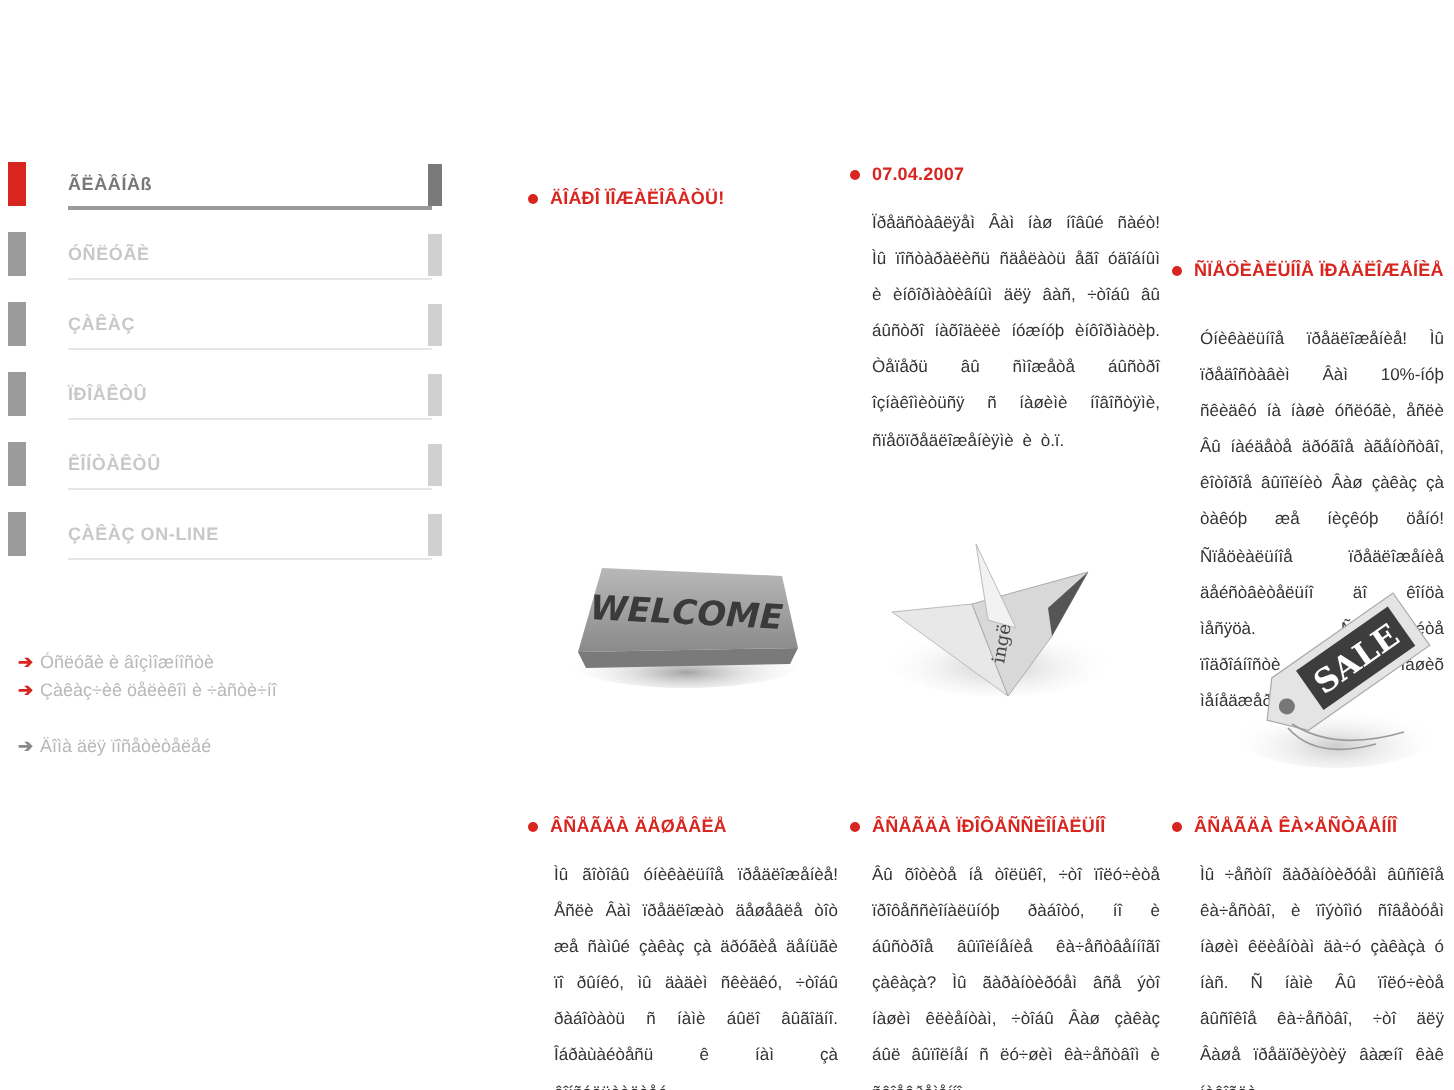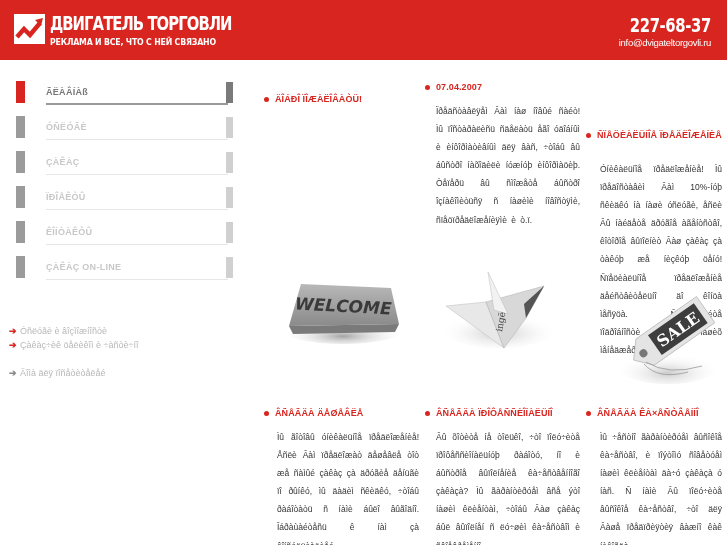--- a/index.html
+++ b/index.html
@@ -9,21 +9,21 @@
   
   .header { position: absolute; left: 0; top: 0; width: 727px; height: 60px; background: #d8251f; }
   .logo-icon { position: absolute; left: 14px; top: 14px; width: 31px; height: 30px; background: #fff; }
   .logo-icon svg { position: absolute; left: 0; top: 0; }
   .logo-title { position: absolute; left: 50px; top: 13px; color: #fff; font-family: "DejaVu Sans", sans-serif; font-weight: bold; font-size: 19px; letter-spacing: -1.2px; transform: scaleX(0.78); transform-origin: left center; white-space: nowrap; line-height: 20px; }
   .logo-slogan { position: absolute; left: 50px; top: 37px; color: #fff; font-family: "DejaVu Sans", sans-serif; font-weight: bold; font-size: 8.5px; letter-spacing: -0.2px; transform: scaleX(0.92); transform-origin: left center; white-space: nowrap; }
   .phone { position: absolute; right: 16px; top: 15px; color: #fff; font-family: "DejaVu Sans", sans-serif; font-weight: bold; font-size: 19px; letter-spacing: -0.5px; transform: scaleX(0.78); transform-origin: right center; white-space: nowrap; line-height: 20px; }
   .email { position: absolute; right: 16px; top: 37px; color: #fff; font-size: 9.5px; letter-spacing: -0.3px; white-space: nowrap; }
 
   
-  .menu-item { position: absolute; left: 16px; width: 218px; height: 24px; }
+  .menu-item { position: absolute; left: 4px; width: 218px; height: 24px; }
   .menu-marker { position: absolute; left: 0; top: 0; width: 9px; height: 22px; background: #9b9b9b; }
   .menu-item.active .menu-marker { background: #d8251f; }
   .menu-label { position: absolute; left: 30px; top: 6px; font-size: 9px; font-weight: bold; color: #c8c8c8; letter-spacing: 0.3px; white-space: nowrap; }
   .menu-item.active .menu-label { color: #777; }
   .menu-line { position: absolute; left: 30px; top: 23px; width: 182px; height: 1px; background: #e6e6e6; }
   .menu-item.active .menu-line { height: 2px; top: 22px; background: #9a9a9a; }
   .menu-tab { position: absolute; left: 210px; top: 1px; width: 7px; height: 21px; background: #d0d0d0; }
   .menu-item.active .menu-tab { background: #7a7a7a; }
 
   .side-link { position: absolute; left: 9px; font-size: 9px; color: #b8b8b8; white-space: nowrap; }
@@ -38,33 +38,20 @@
 
   .img-welcome { position: absolute; left: 283px; top: 276px; width: 118px; height: 68px; }
   .img-boat { position: absolute; left: 444px; top: 270px; width: 117px; height: 80px; }
   .img-sale { position: absolute; left: 618px; top: 296px; width: 100px; height: 88px; }
 </style>
 </head>
 <body>
 
 <div class="page">
 
-  <div class="header">
-    <div class="logo-icon">
-      <svg width="31" height="30" viewBox="0 0 31 30">
-        <rect x="0" y="0" width="31" height="30" fill="#ffffff"></rect>
-        <polyline points="3,23 10,15 16,21 26,9" fill="none" stroke="#d8251f" stroke-width="4.5" stroke-linejoin="miter"></polyline>
-        <polygon points="21,6 29,4 27,12" fill="#d8251f"></polygon>
-      </svg>
-    </div>
-    <div class="logo-title">ДВИГАТЕЛЬ ТОРГОВЛИ</div>
-    <div class="logo-slogan">РЕКЛАМА И ВСЕ, ЧТО С НЕЙ СВЯЗАНО</div>
-    <div class="phone">227-68-37</div>
-    <div class="email">info@dvigateltorgovli.ru</div>
-  </div>
 
   <div>
     <div class="menu-item active" style="top:81px">
       <div class="menu-marker"></div>
       <span class="menu-label">ÃËÀÂÍÀß</span>
       <div class="menu-line"></div>
       <div class="menu-tab"></div>
     </div>
     <div class="menu-item" style="top:116px">
       <div class="menu-marker"></div>

